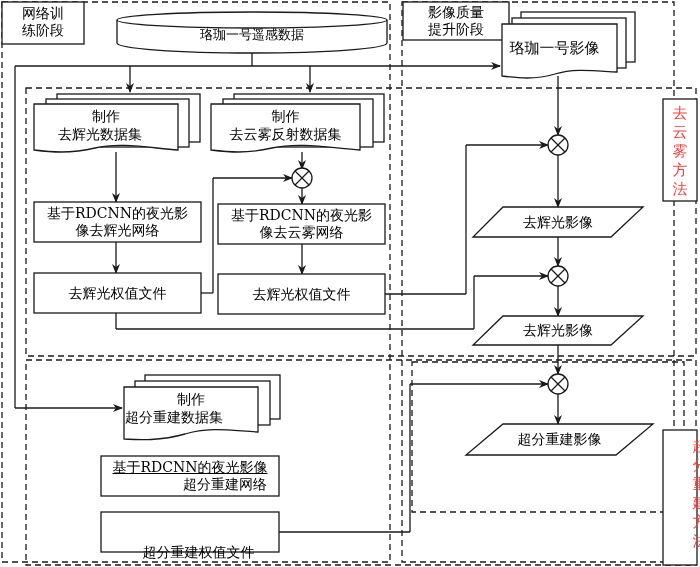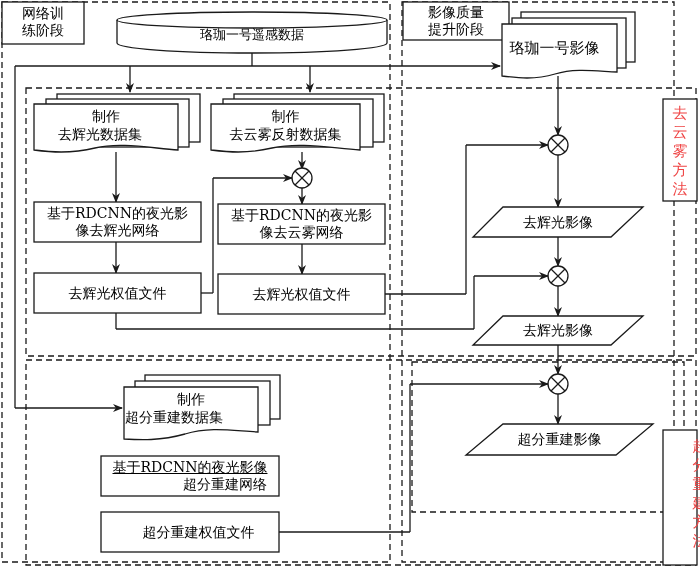--- a/index.html
+++ b/index.html
@@ -153,15 +153,15 @@
 
 <div class="lbl" style="left:473px;top:214px;width:170px;">去辉光影像</div>
 <div class="lbl" style="left:473px;top:322px;width:170px;">去辉光影像</div>
 
 <div class="lbl" style="left:124px;top:391px;width:134px;">制作</div>
 <div class="lbl" style="left:107px;top:409px;width:134px;">超分重建数据集</div>
 
 <div class="lbl" style="left:101px;top:459px;width:178px;text-decoration:underline;">基于RDCNN的夜光影像</div>
 <div class="lbl" style="left:101px;top:476px;width:178px;margin-left:35px;">超分重建网络</div>
 
-<div class="lbl" style="left:101px;top:524px;width:195px;text-align:center;">超分重建权值文件</div>
+<div class="lbl" style="left:101px;top:544px;width:195px;text-align:center;">超分重建权值文件</div>
 
 <div class="lbl" style="left:466px;top:431px;width:187px;">超分重建影像</div>
 
 </body></html>

